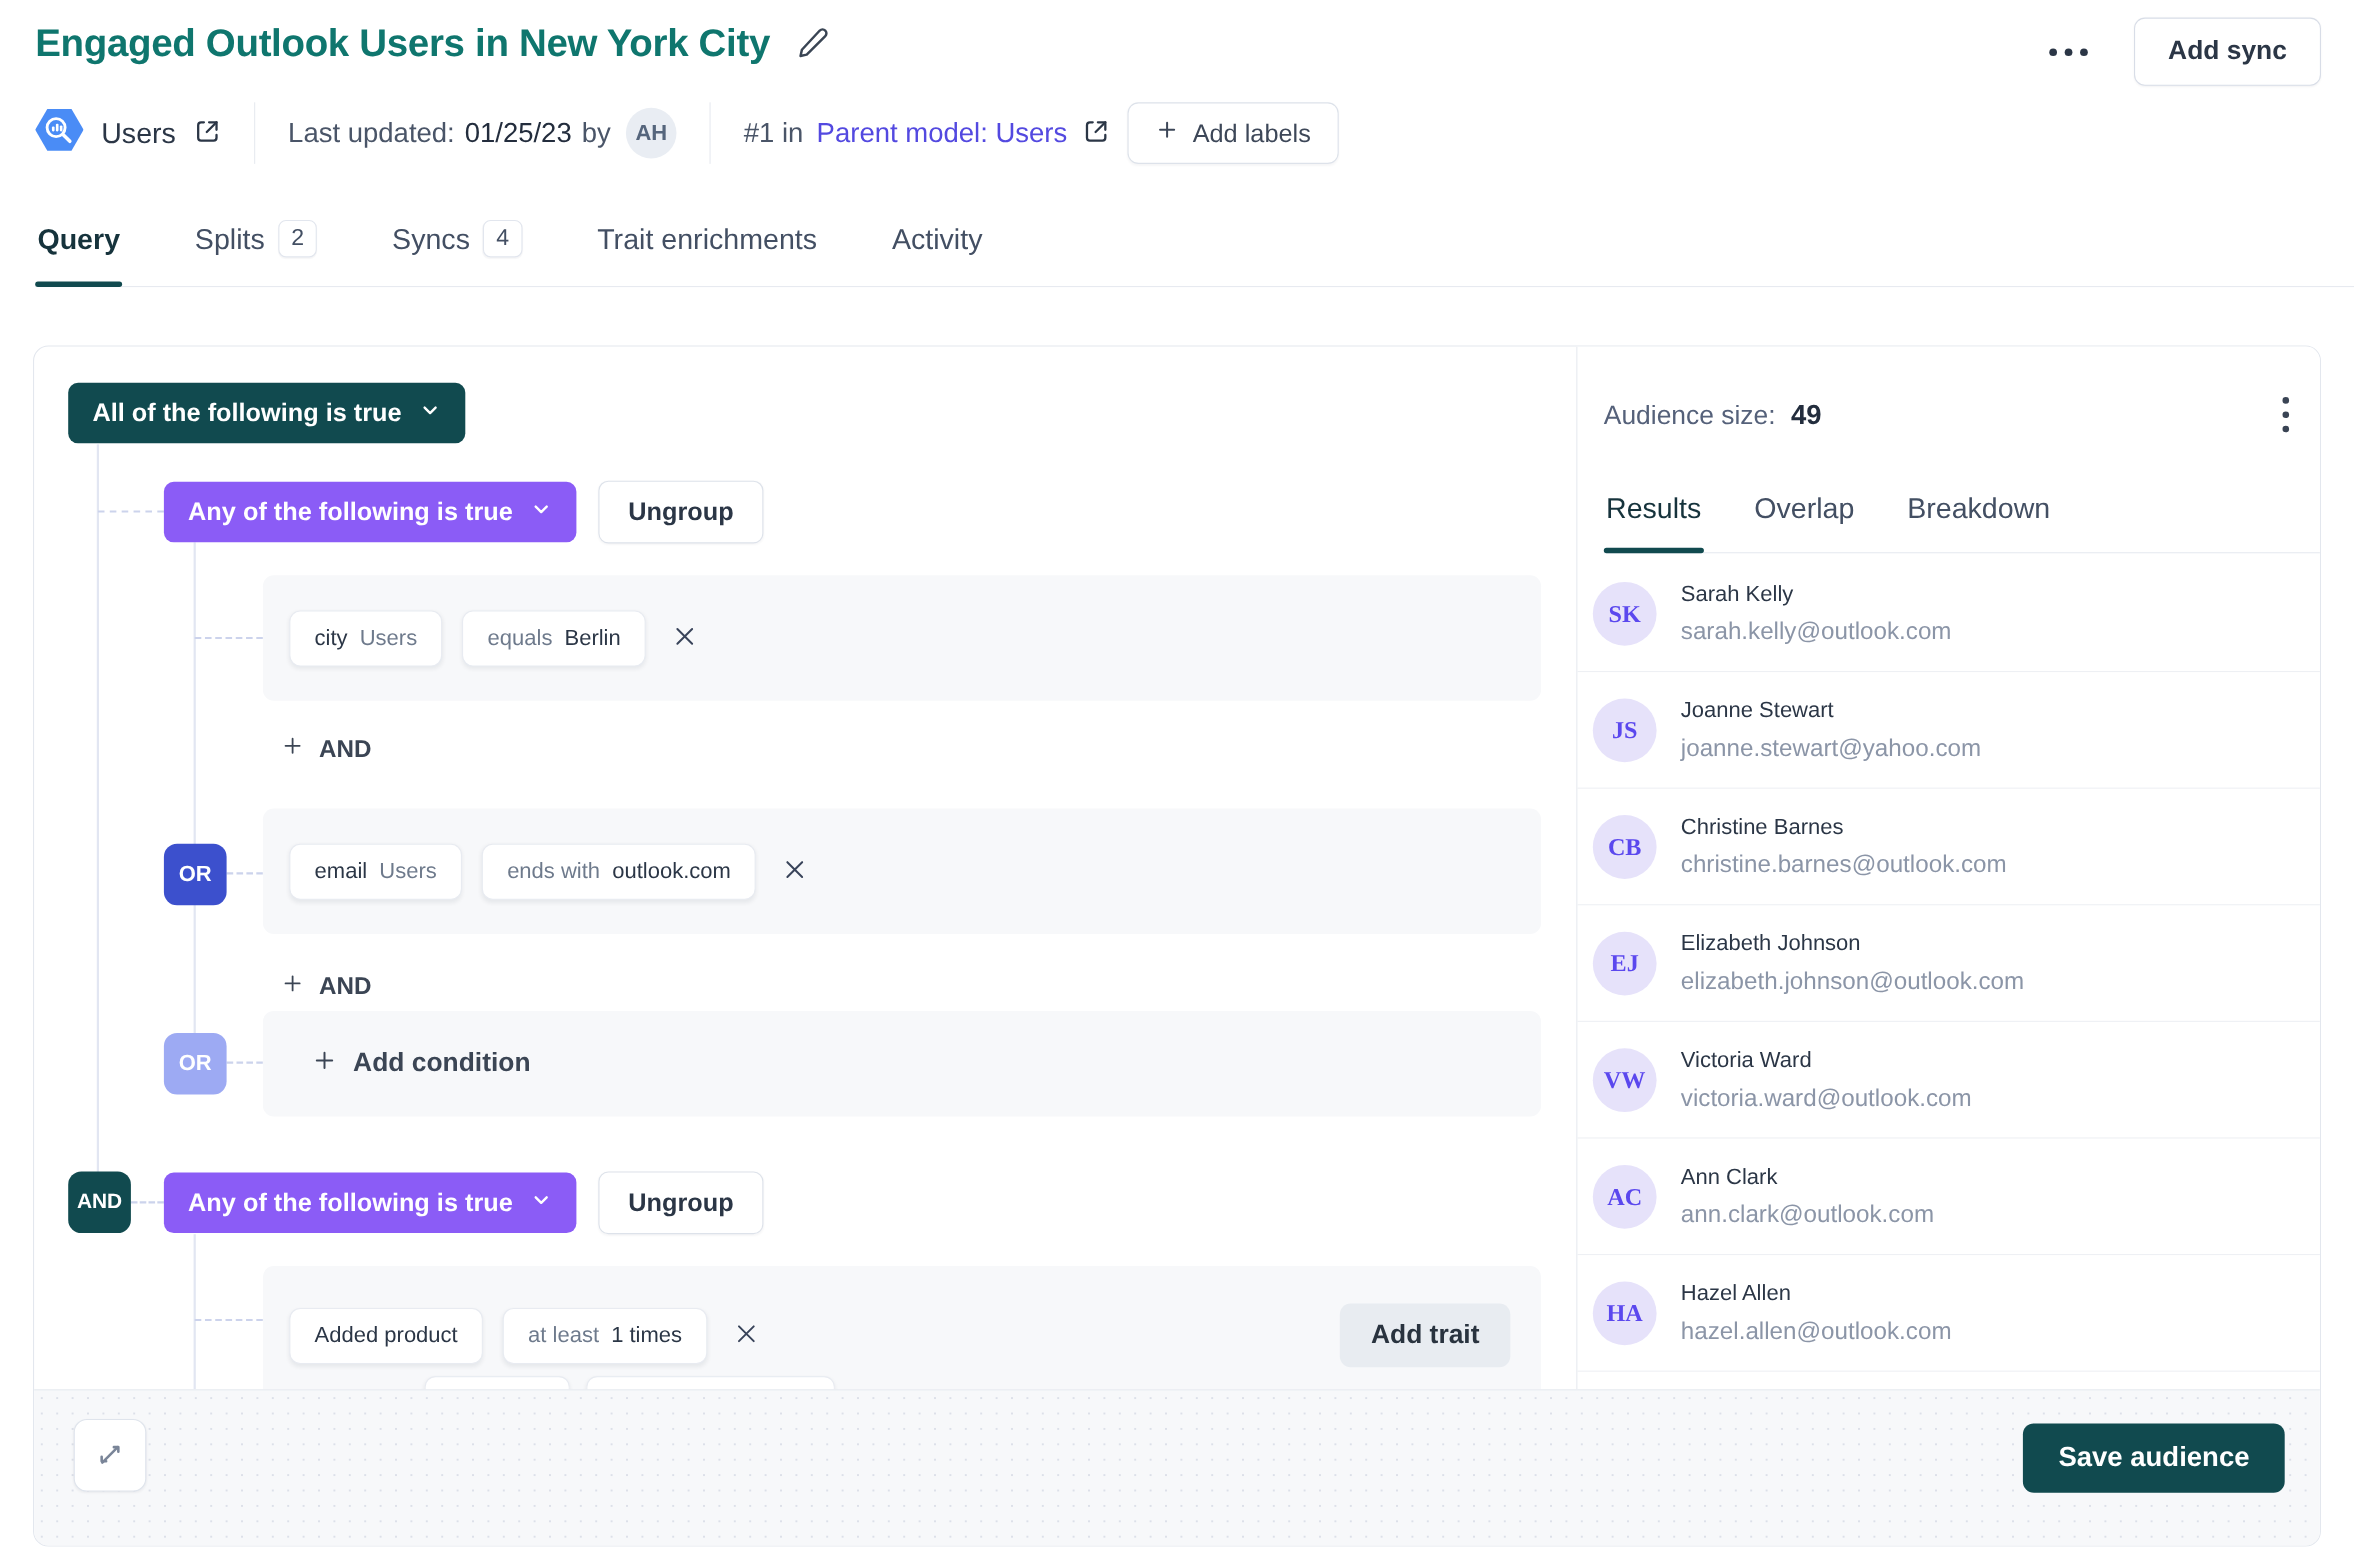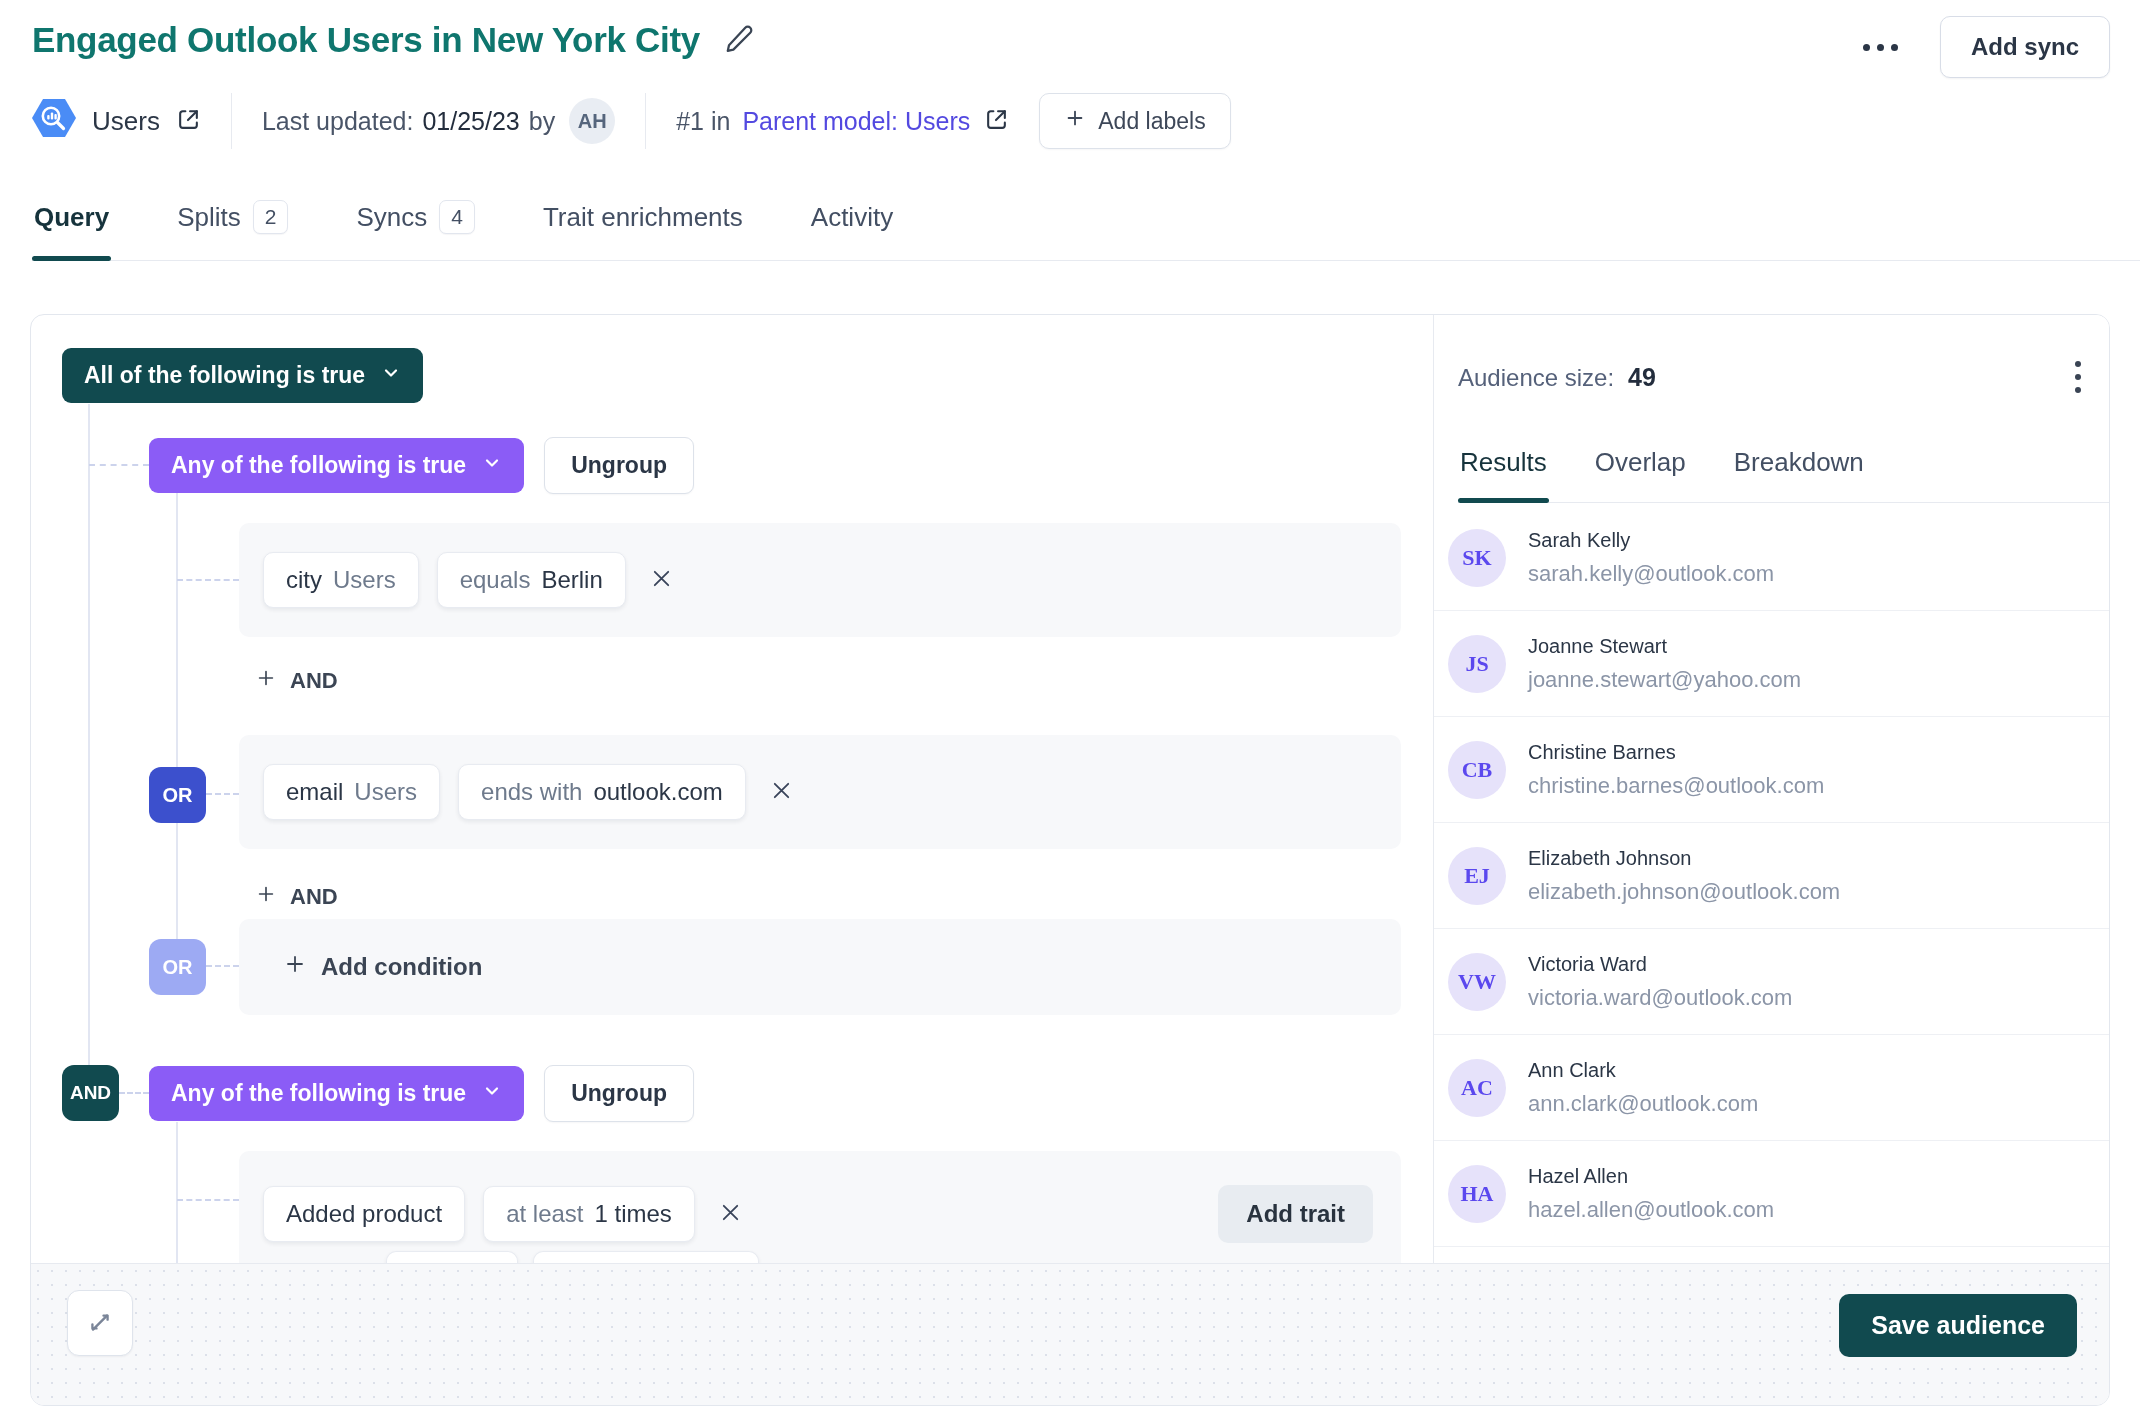--- a/index.html
+++ b/index.html
@@ -17,21 +17,21 @@
 
   .meta-row { position:absolute; left:32px; top:92px; display:flex; align-items:center; height:58px; font-size:25px; }
   .source-link { display:flex; align-items:center; gap:16px; }
   .source-name { color:#2b3646; font-weight:500; }
   .vdiv { width:1px; height:56px; background:#e7eaf0; margin:0 30px; }
   .meta-gray { color:#4a5568; }
   .meta-dark { color:#232d3d; }
   .sp { width:9px; display:inline-block; }
   .owner-avatar { width:46px; height:46px; border-radius:50%; background:#e9edf3; color:#55657c; font-size:20px; font-weight:600; display:flex; align-items:center; justify-content:center; margin-left:14px; }
   .parent-link { color:#5349e0; margin:0 14px 0 12px; }
-  .add-labels-btn { display:flex; align-items:center; gap:12px; border:1px solid #dde2ea; border-radius:10px; padding:13px 24px; font-size:23px; font-weight:500; color:#3d4758; background:#fff; margin-left:30px; box-shadow:0 1px 2px rgba(16,24,40,.04); }
+  .add-labels-btn { display:flex; align-items:center; gap:12px; border:1px solid #dde2ea; border-radius:10px; padding:13px 24px; font-size:23px; font-weight:500; color:#3d4758; background:#fff; margin-left:16px; box-shadow:0 1px 2px rgba(16,24,40,.04); }
 
   
   .tabs { position:absolute; left:32px; top:200px; right:0; display:flex; gap:64px; border-bottom:1px solid #e7eaf0; }
   .tab { display:inline-flex; align-items:center; gap:12px; font-size:26px; color:#434f63; padding:0 2px 26px 2px; position:relative; background:none; }
   .tab.active { color:#16333c; font-weight:600; }
   .tab.active::after { content:""; position:absolute; left:0; right:0; bottom:-1px; height:5px; border-radius:3px; background:#114a4f; }
   .tab-badge { border:1px solid #e2e6ee; background:#fff; border-radius:7px; padding:4px 11px; font-size:21px; color:#434f63; box-shadow:0 1px 1px rgba(16,24,40,.04); }
 
   
   .card { position:absolute; left:30px; top:314px; width:2080px; height:1092px; border:1px solid #e3e7ee; border-radius:14px; background:#fff; overflow:hidden; }
@@ -41,21 +41,21 @@
   .hline { position:absolute; height:0; border-top:2px dashed #ccd3ec; }
 
   
   .op-btn { display:inline-flex; align-items:center; gap:16px; border-radius:9px; padding:14px 22px; font-size:23px; font-weight:600; color:#fff; }
   .op-teal { background:#114a4f; }
   .op-blue { background:#8b5cf6; }
   .ungroup-btn { border:1px solid #dde2ea; border-radius:9px; padding:14px 26px; font-size:23px; font-weight:600; color:#2b3646; background:#fff; box-shadow:0 1px 2px rgba(16,24,40,.04); }
   .group-header { position:absolute; display:flex; align-items:center; gap:20px; }
 
   .cond-row { position:absolute; left:208px; width:1162px; background:#f7f8fa; border-radius:10px; display:flex; align-items:center; padding-left:24px; gap:18px; }
-  .pill { display:inline-flex; align-items:center; gap:11px; background:#fff; border:1px solid #e8ebf1; border-radius:10px; padding:13px 22px; font-size:24px; box-shadow:0 2px 4px rgba(16,24,40,.07); }
+  .pill { display:inline-flex; align-items:center; gap:11px; background:#fff; border:1px solid #e8ebf1; border-radius:10px; padding:13px 22px; font-size:20px; box-shadow:0 2px 4px rgba(16,24,40,.07); }
   .pill .dark { color:#2b3646; font-weight:500; }
   .pill .gray { color:#6e7a8c; }
   .cond-remove { display:flex; align-items:center; padding:6px; }
 
   .add-and { position:absolute; display:flex; align-items:center; gap:13px; font-size:22px; font-weight:600; color:#3b4554; }
   .badge { position:absolute; width:57px; height:56px; border-radius:12px; color:#fff; font-size:20px; font-weight:700; display:flex; align-items:center; justify-content:center; }
   .badge-blue { background:#3c50cd; }
   .badge-light { background:#9daaf3; }
   .badge-teal { background:#114a4f; }
   .add-cond-btn { display:flex; align-items:center; gap:14px; font-size:24px; font-weight:600; color:#3b4554; margin-left:20px; }

